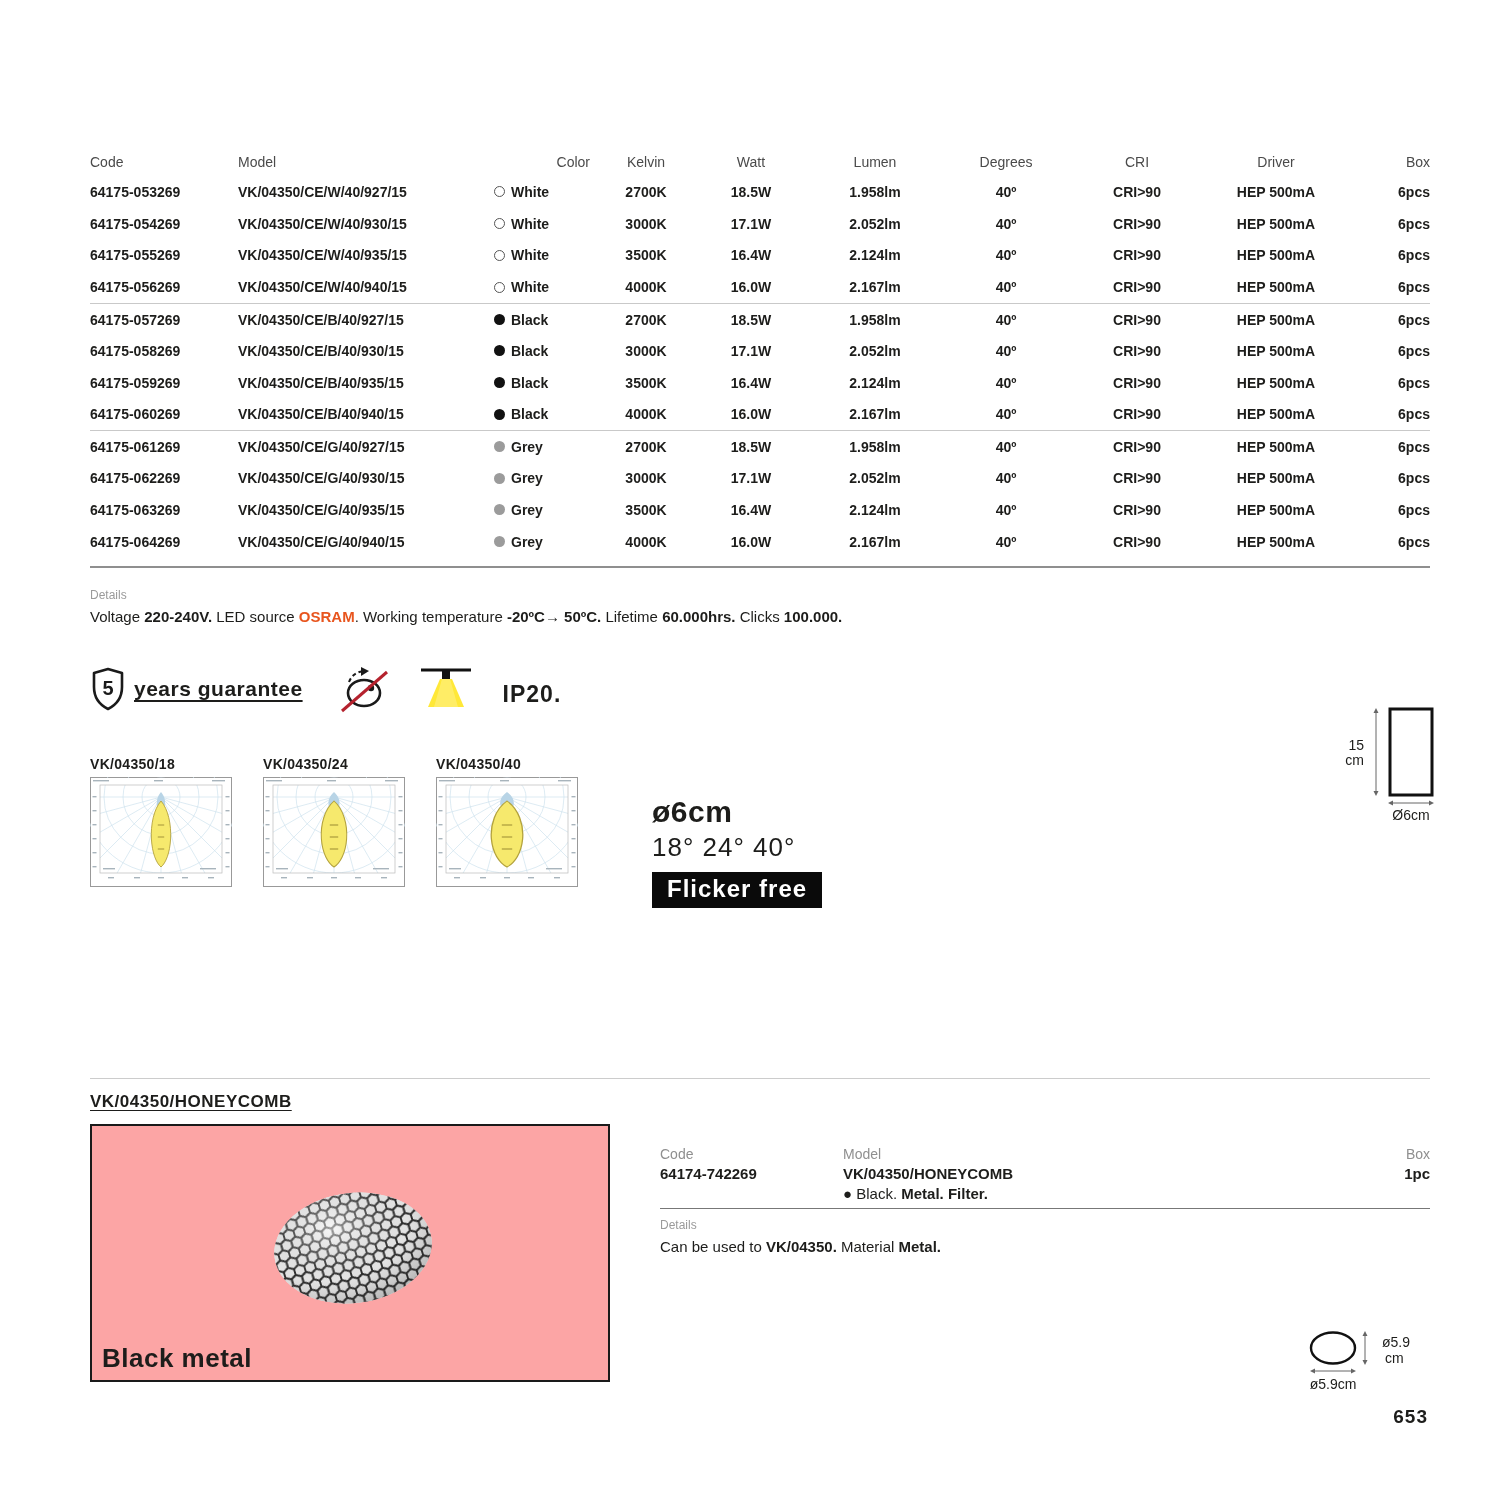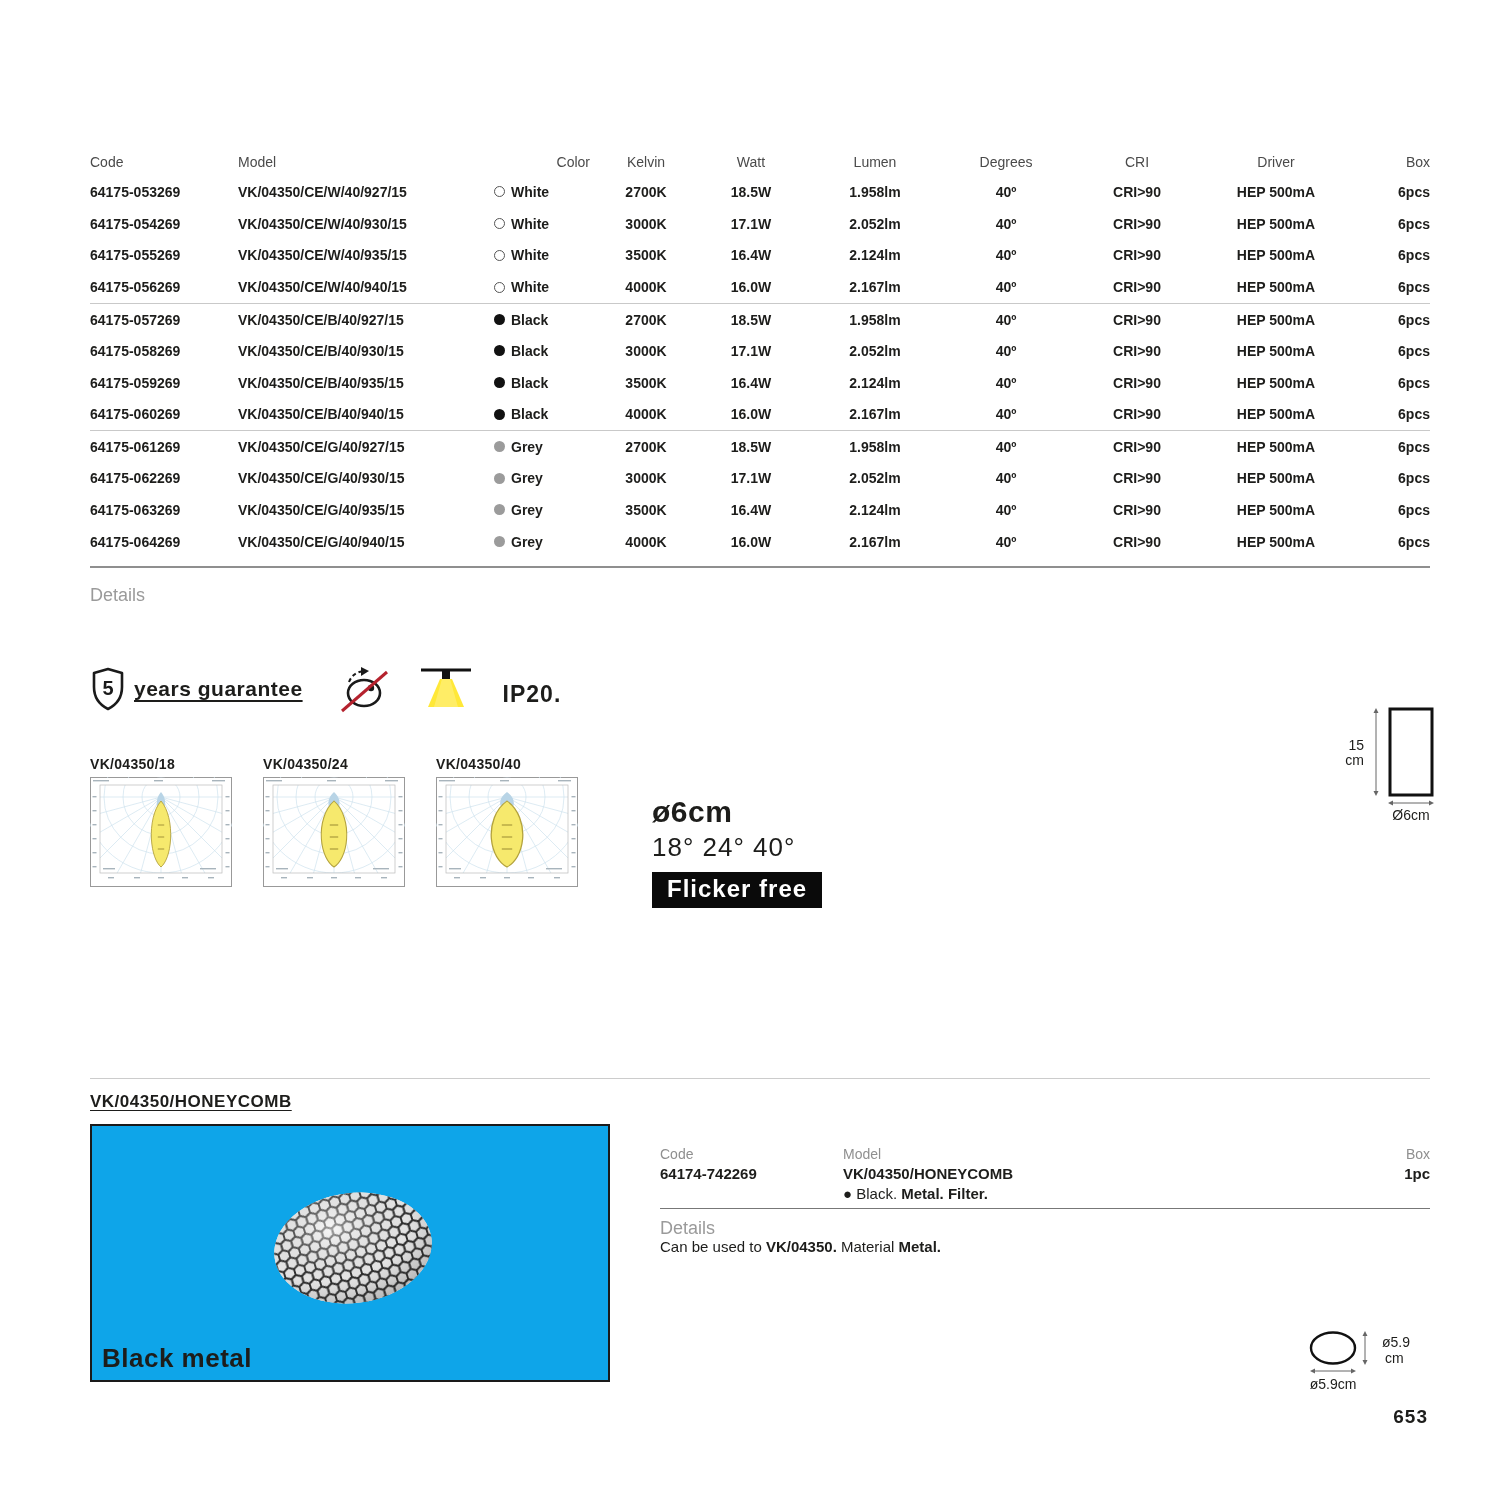--- a/index.html
+++ b/index.html
@@ -34,21 +34,21 @@
   .w-box{width:90px;text-align:right;}
   .cell-color { display:flex; align-items:center; gap:6px; padding-left:4px; }
   .dot { width:11px; height:11px; border-radius:50%; flex:none; }
   .dot-white { border:1.5px solid #555; background:#fff; }
   .dot-black { background:#111; }
   .dot-grey  { background:#9b9b9b; }
   .gsep { border-top:1px solid #c9c9c9; }
 
   
   .details { position:absolute; left:90px; top:584px; font-size:15px; line-height:22px; }
-  .grey-label { color:#9a9a9a; font-size:18px; }
+  .grey-label { color:#9a9a9a; font-size:12px; }
 
   
   .guarantee { position:absolute; left:90px; top:664px; display:flex; align-items:center; }
   .g-text { font-size:21px; font-weight:700; letter-spacing:0.5px; text-decoration:underline; text-underline-offset:4px; margin-left:8px; }
   .ip20 { font-size:23px; font-weight:700; letter-spacing:1px; margin-top:10px; }
 
   
   .diagrams { position:absolute; left:90px; top:756px; display:flex; gap:31px; }
   .diag { width:142px; }
   .diag-label { font-size:14px; font-weight:700; letter-spacing:0.3px; display:block; margin-bottom:5px; }
@@ -64,21 +64,21 @@
   .dim-tube { position:absolute; left:1330px; top:702px; }
   .dim-circle { position:absolute; left:1296px; top:1324px; }
   .dim-text { font-size:14px; fill:#1d1d1b; font-family:"Liberation Sans",sans-serif; }
 
   
   .divider { position:absolute; left:90px; top:1078px; width:1340px; height:1px; background:#cccccc; }
 
   
   .hc-heading { position:absolute; left:90px; top:1092px; font-size:17px; font-weight:700;
                 letter-spacing:0.5px; text-decoration:underline; text-underline-offset:3px; }
-  .hc-box { position:absolute; left:90px; top:1124px; width:520px; height:258px; border:2px solid #1a1a1a; background:#0ea5e9; }
+  .hc-box { position:absolute; left:90px; top:1124px; width:520px; height:258px; border:2px solid #1a1a1a; background:#fca5a5; }
   .hc-caption { position:absolute; left:10px; bottom:6px; font-size:26px; font-weight:700; letter-spacing:0.5px; }
   .hc-disc { position:absolute; left:176px; top:62px; }
 
   .hc-info { position:absolute; left:660px; top:1146px; width:770px; font-size:15px; }
   .hc-col-label { position:absolute; top:0; font-size:14px; color:#8f8f8f; font-weight:400; }
   .hc-col-value { position:absolute; top:19px; font-weight:700; }
   .hc-finish { position:absolute; left:183px; top:39px; font-size:15px; }
   .hc-sep { position:absolute; left:0; top:62px; width:770px; height:1px; background:#777; }
   .hc-details-label { position:absolute; left:0; top:72px; }
   .hc-details-text { position:absolute; left:0; top:92px; font-size:15px; }
@@ -283,20 +283,21 @@
       <div class="c w-degrees">40º</div>
       <div class="c w-cri">CRI&gt;90</div>
       <div class="c w-driver">HEP 500mA</div>
       <div class="c w-box">6pcs</div>
     </div>
       </div>
   </div>
 
   <div class="details">
     <div class="grey-label">Details</div>
+    <div><span>Voltage </span><span class="b">220-240V.</span><span> LED source </span><span class="b" style="color: rgb(232, 85, 30);">OSRAM</span><span>. Working temperature </span><span class="b">-20ºC→ 50ºC.</span><span> Lifetime </span><span class="b">60.000hrs.</span><span> Clicks </span><span class="b">100.000.</span></div>
   </div>
 
   <div class="guarantee">
     <svg width="36" height="44" viewBox="0 0 36 44">
       <path d="M18 2 L32 6 L32 20 C32 31 26 38 18 42 C10 38 4 31 4 20 L4 6 Z" fill="#fff" stroke="#1a1a1a" stroke-width="2.6" stroke-linejoin="round"></path>
       <text x="18" y="28" text-anchor="middle" font-size="20" font-weight="bold" fill="#1a1a1a" font-family="Liberation Sans, sans-serif">5</text>
     </svg>
     <span class="g-text">years guarantee</span>
     <svg width="56" height="50" viewBox="0 0 56 50" style="margin-left:34px;">
       <path d="M12 18 Q16 8 27 7" fill="none" stroke="#1a1a1a" stroke-width="2" stroke-dasharray="4 3"></path>

